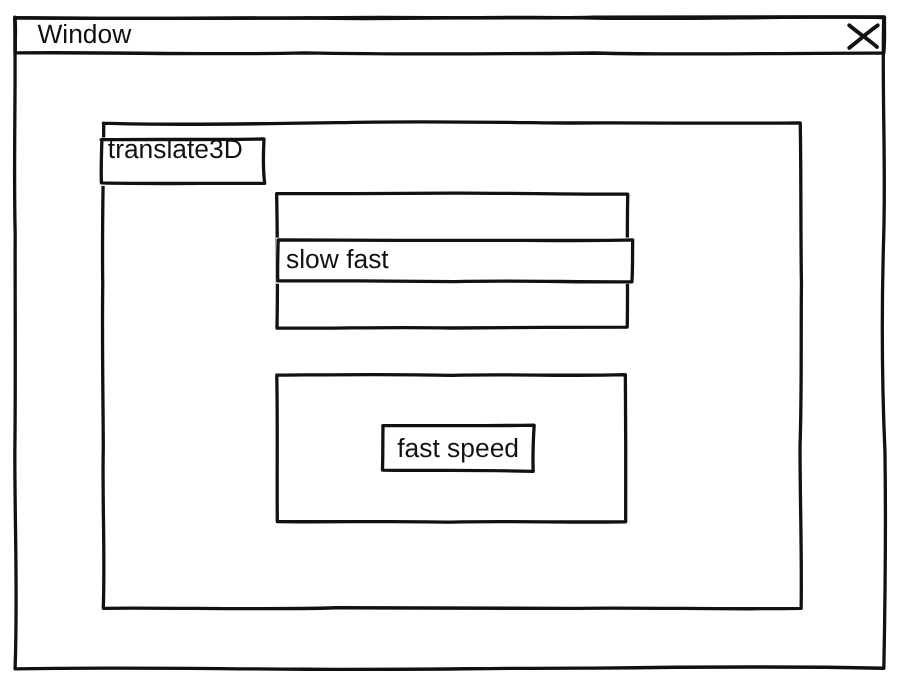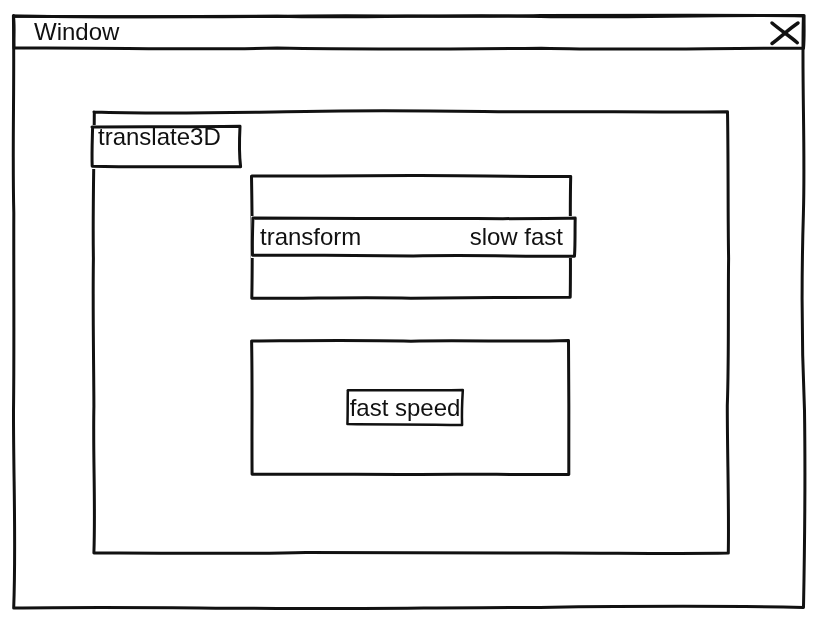--- a/index.html
+++ b/index.html
@@ -34,21 +34,21 @@
   .tab{ left:78px; top:111px; width:152px; height:44px; display:flex; align-items:flex-start; padding-left:8px; background:var(--bg); }
 
   .track-slow{ left:238px; top:160px; width:322px; height:126px; }
   .bar-slow{
     left:239px; top:202px; width:326px; height:42px;
     display:flex; align-items:center; justify-content:space-between;
     padding:0 14px 0 9px; background:var(--bg);
   }
   .track-fast{ left:238px; top:325px; width:321px; height:137px; }
   .bar-fast{
-    left:334px; top:371px; width:118px; height:45px;
+    left:334px; top:371px; width:141px; height:45px;
     display:flex; align-items:center; justify-content:center; background:var(--bg);
   }
 </style>
 </head>
 <body>
 
 <div class="stage">
   <div class="abs window">
     <svg class="sk" aria-hidden="true" viewBox="0 0 794 596">
         <path d="M2 2C88.0 3.3 177.8 2.7 265.2 2.3C353.4 4.4 439.5 0.1 528.5 2.4C615.8 4.1 704.1 0.3 791.4 1.9C789.7 66.3 793.3 132.5 791.4 199.5C789.4 265.7 789.6 330.6 792.5 396.6C793.5 464.4 792.8 526.1 791.5 593.5C704.3 591.6 617.1 592.2 528.2 593.4C442.8 593.2 351.3 595.1 265.1 594.4C176.0 594.1 91.8 592.4 1.7 594.1C4.2 527.9 1.4 463.7 1.5 397.1C2.3 331.6 1.6 267.1 1.8 198.9C0.2 132.5 2.6 68.3 1.4 1.5Z" fill="none" stroke="#111111" stroke-width="3" stroke-linecap="round" stroke-linejoin="round"></path>
@@ -83,21 +83,20 @@
     <div class="abs track-slow">
       <svg class="sk" aria-hidden="true" viewBox="0 0 322 126">
           <path d="M2 2C56.0 2.1 106.8 1.8 161.6 1.6C214.4 1.4 268.1 2.8 320.7 2.4C319.7 43.4 321.0 83.8 320.2 123.3C267.5 123.2 213.4 124.0 160.9 124.2C107.7 122.9 55.5 124.7 1.8 124.3C2.6 83.9 2.2 42.8 1.5 2.1Z" fill="none" stroke="#111111" stroke-width="3" stroke-linecap="round" stroke-linejoin="round"></path>
         </svg>
     </div>
 
     <div class="abs bar-slow">
       <svg class="sk" aria-hidden="true" viewBox="0 0 326 42">
           <path d="M2 2C56.8 1.9 109.4 2.8 163.1 2.6C217.8 2.2 270.0 3.3 324.2 2.0C323.9 14.6 324.3 26.9 323.5 40.2C270.5 40.5 217.9 38.8 162.3 40.0C108.9 39.3 55.0 39.1 1.5 39.3C1.1 27.0 1.6 14.6 1.9 2.0Z" fill="none" stroke="#111111" stroke-width="3" stroke-linecap="round" stroke-linejoin="round"></path>
         </svg>
-      <span class="txt">transform</span>
       <span class="txt">slow fast</span>
     </div>
 
     <div class="abs track-fast">
       <svg class="sk" aria-hidden="true" viewBox="0 0 321 137">
           <path d="M2 2C54.8 1.7 106.3 1.0 160.9 2.2C214.0 0.8 267.1 3.2 318.5 1.6C318.8 45.7 319.0 91.4 318.8 135.4C265.2 136.1 212.9 134.4 160.9 135.6C107.1 134.4 53.9 135.8 2.1 135.2C1.7 91.3 2.5 45.9 1.6 1.9Z" fill="none" stroke="#111111" stroke-width="3" stroke-linecap="round" stroke-linejoin="round"></path>
         </svg>
     </div>
 
     <div class="abs bar-fast">

